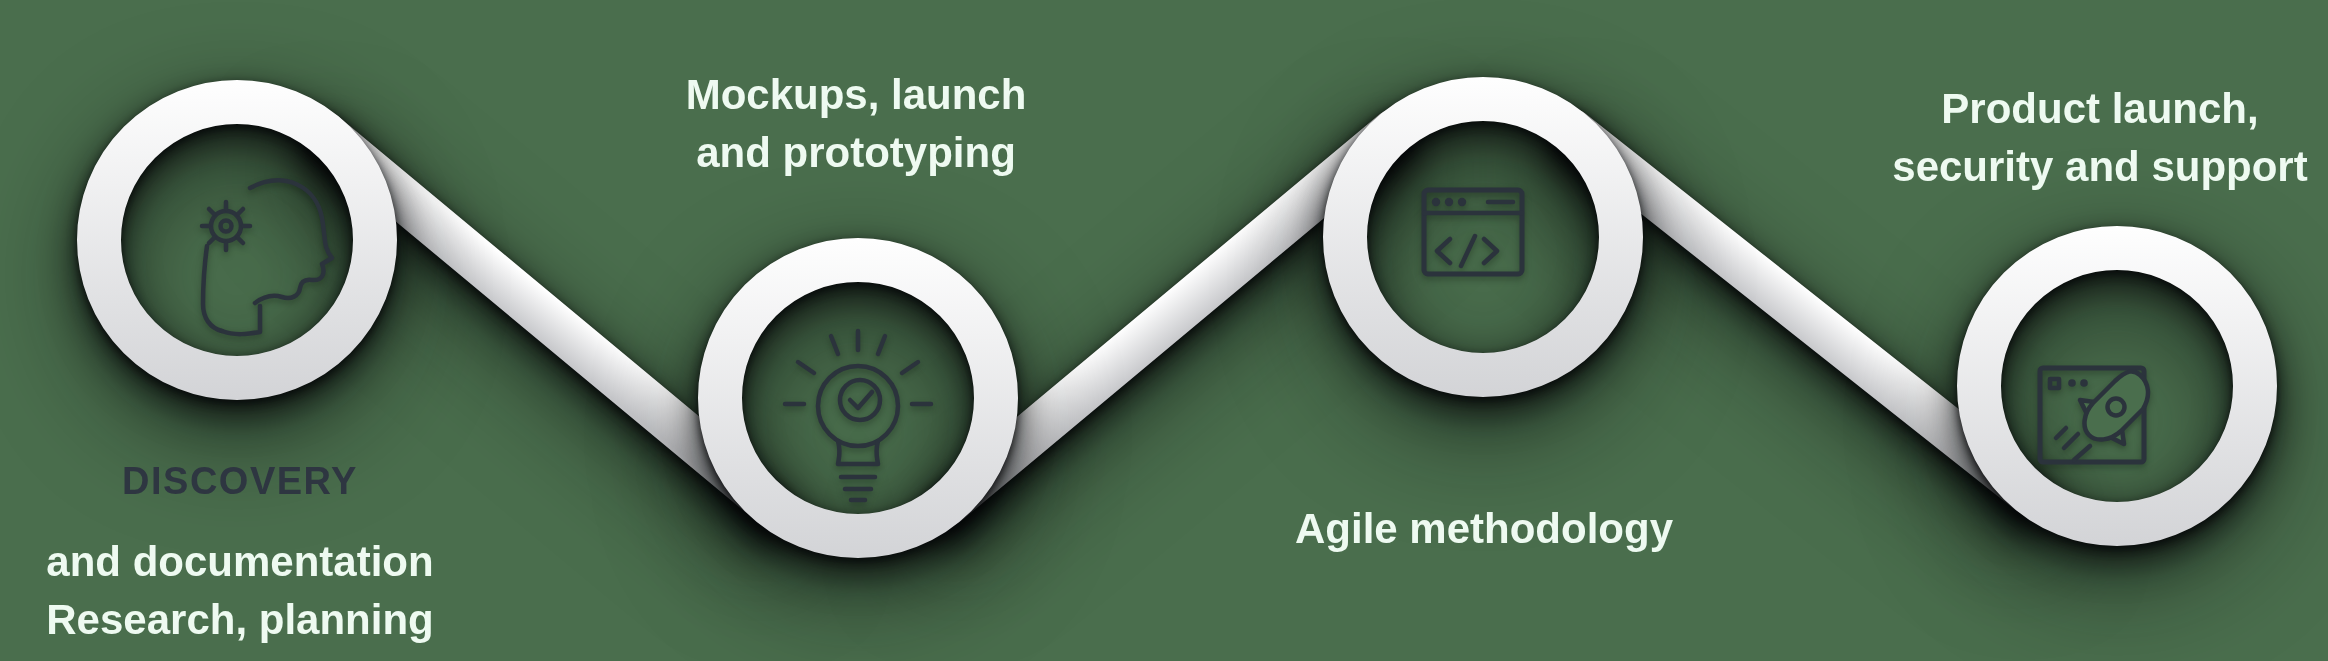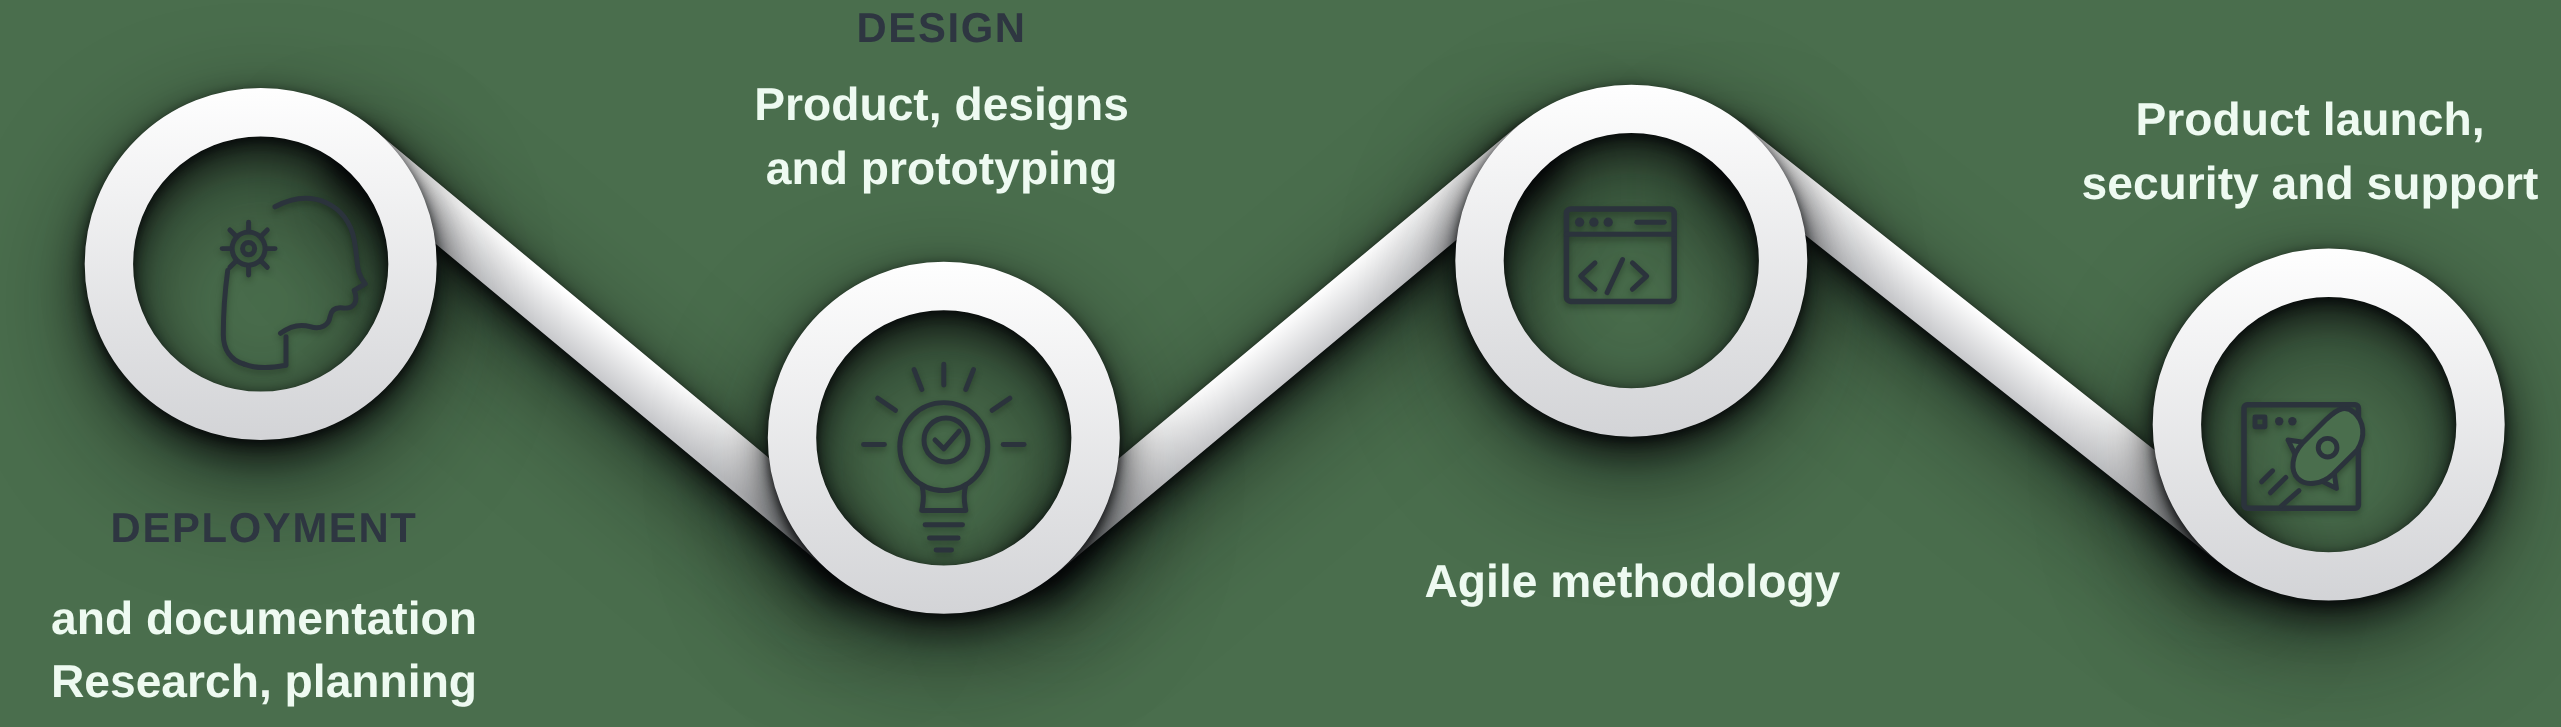--- a/index.html
+++ b/index.html
@@ -161,29 +161,28 @@
                  L 2115,381
                  C 2127,370 2133,369 2140,375 Z"></path>
         <circle cx="2116" cy="407" r="8.5" fill="#4a6e4d"></circle>
         <line x1="2064" y1="448" x2="2078" y2="434"></line>
         <line x1="2056" y1="438" x2="2066" y2="428"></line>
         <line x1="2074" y1="460" x2="2090" y2="446"></line>
       </g>
     </g>
   </svg>
 
-  <div class="stage-title" style="left:240px;top:459px;">DEPLOYMENT</div>
+  <div class="stage-title" style="left:240px;top:459px;">DISCOVERY</div>
   <div class="stage-sub" style="left:240px;top:533px;">
     <div>and documentation</div>
     <div>Research, planning</div>
   </div>
 
-  <div class="stage-title" style="left:856px;top:4px;">DESIGN</div>
   <div class="stage-sub" style="left:856px;top:66px;">
-    <div>Product, designs</div>
+    <div>Mockups, launch</div>
     <div>and prototyping</div>
   </div>
 
   <div class="stage-sub" style="left:1484px;top:500px;">
     <div>Agile methodology</div>
   </div>
 
   <div class="stage-sub" style="left:2100px;top:80px;">
     <div>Product launch,</div>
     <div>security and support</div>

